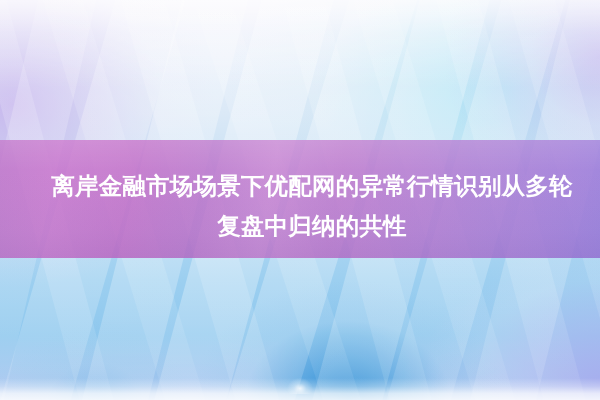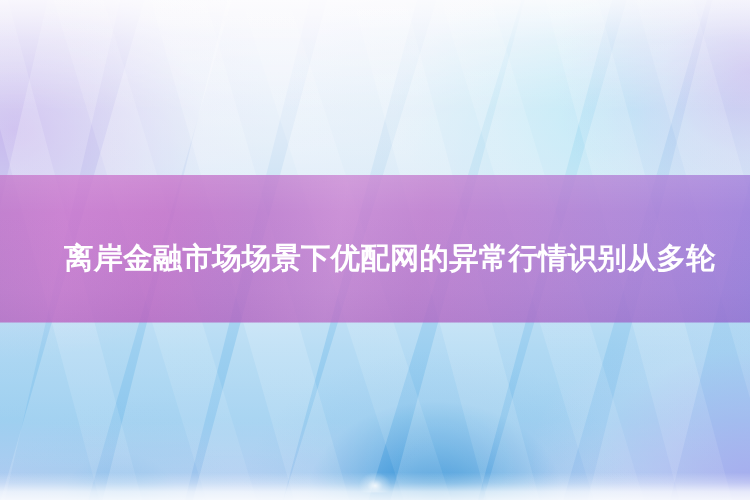--- a/index.html
+++ b/index.html
@@ -245,18 +245,19 @@
       <div class="beam" style="left: 520px; width: 66px; transform: skewX(-14deg); background: linear-gradient(rgba(255, 255, 255, 0.12) 0%, rgba(255, 255, 255, 0.22) 30%, rgba(255, 255, 255, 0.204) 62%, rgba(255, 255, 255, 0.11) 88%, rgba(255, 255, 255, 0.035) 100%);"></div>
       <div class="beam" style="left: 566px; width: 46px; transform: skewX(16deg); background: linear-gradient(rgba(255, 255, 255, 0.08) 0%, rgba(255, 255, 255, 0.14) 30%, rgba(255, 255, 255, 0.13) 62%, rgba(255, 255, 255, 0.07) 88%, rgba(255, 255, 255, 0.024) 100%);"></div>
     </div>
 
   <div class="band">
     <div class="band-shade"></div>
   </div>
 
   <div class="title-wrap">
     <div class="title-line">离岸金融市场场景下优配网的异常行情识别从多轮</div>
+    <div class="title-line">复盘中归纳的共性</div>
   </div>
 
   <div class="bottom-glow"></div>
   <div class="bottom-spark"></div>
 
 </div>
 
 </body></html>

